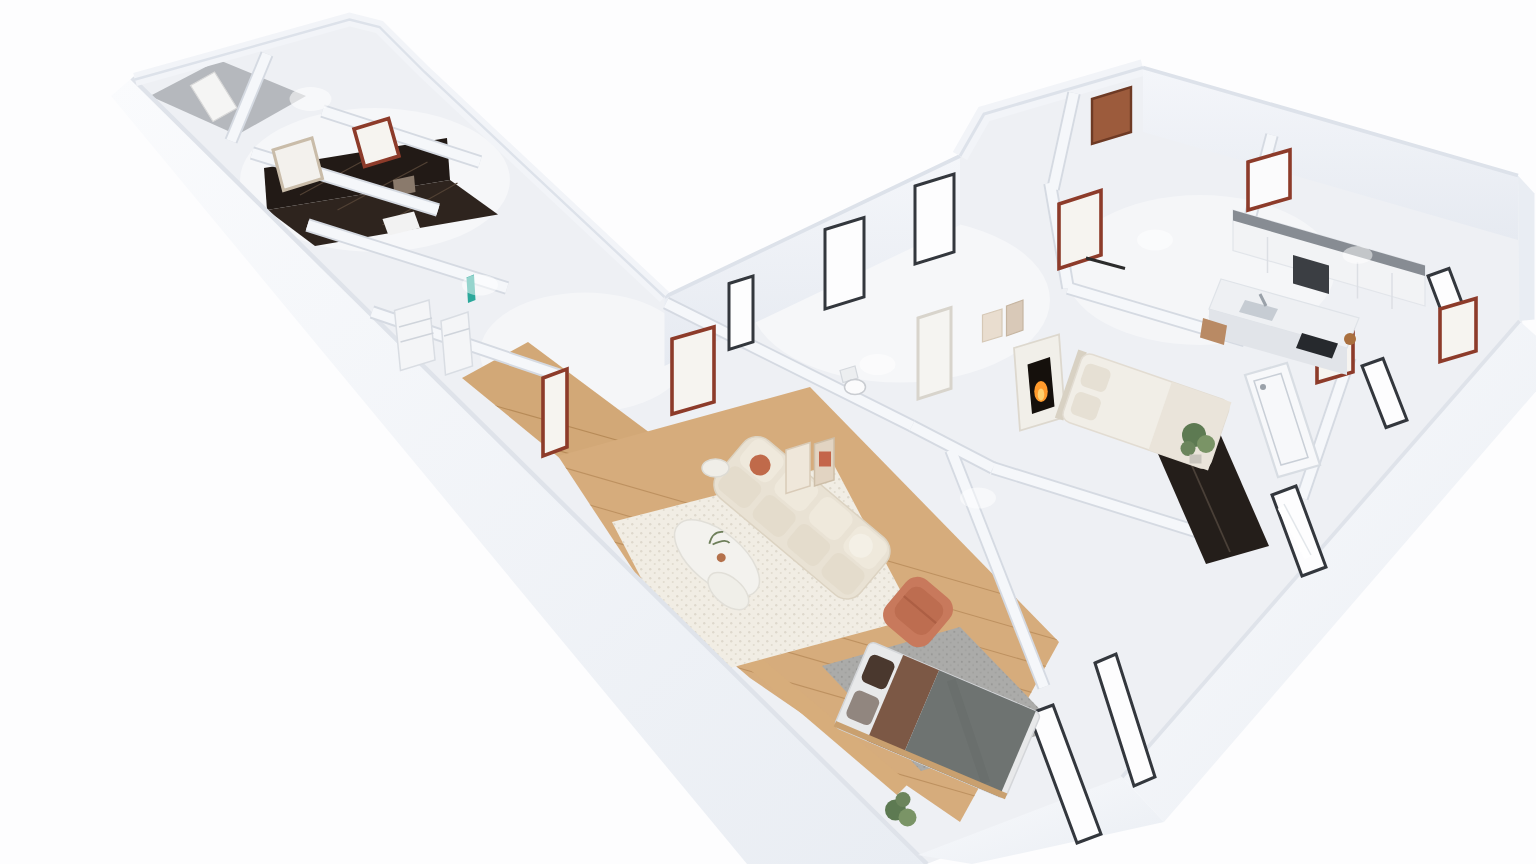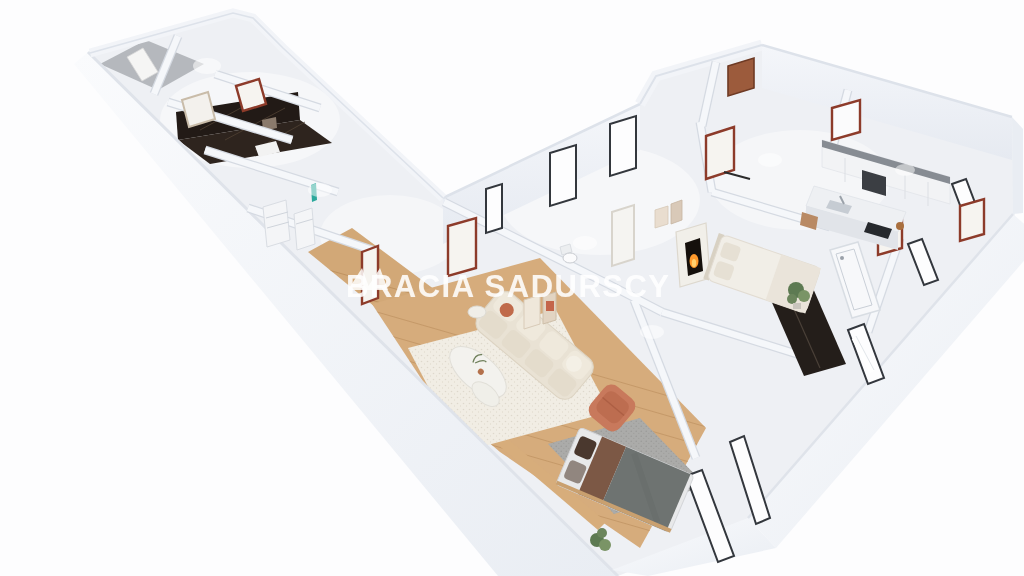--- a/index.html
+++ b/index.html
@@ -293,21 +293,13 @@
   <g fill="#ffffff">
     <ellipse cx="207" cy="66" rx="14" ry="8" opacity="0.55"></ellipse>
     <ellipse cx="320" cy="190" rx="12" ry="7" opacity="0.5"></ellipse>
     <ellipse cx="585" cy="243" rx="12" ry="7" opacity="0.55"></ellipse>
     <ellipse cx="652" cy="332" rx="12" ry="7" opacity="0.5"></ellipse>
     <ellipse cx="770" cy="160" rx="12" ry="7" opacity="0.5"></ellipse>
     <ellipse cx="905" cy="170" rx="10" ry="6" opacity="0.5"></ellipse>
   </g>
 </svg>
 
-<div class="watermark">
-  <span class="word">BRACIA</span>
-  <svg class="logo" width="44" height="24" viewBox="0 0 44 24">
-    <polygon points="2,24 16,2 24,24" fill="#ffffff"></polygon>
-    <polygon points="20,24 34,2 42,24" fill="#ffffff"></polygon>
-  </svg>
-  <span class="word">SADURSCY</span>
 </div>
-</div>
 
 </body></html>

